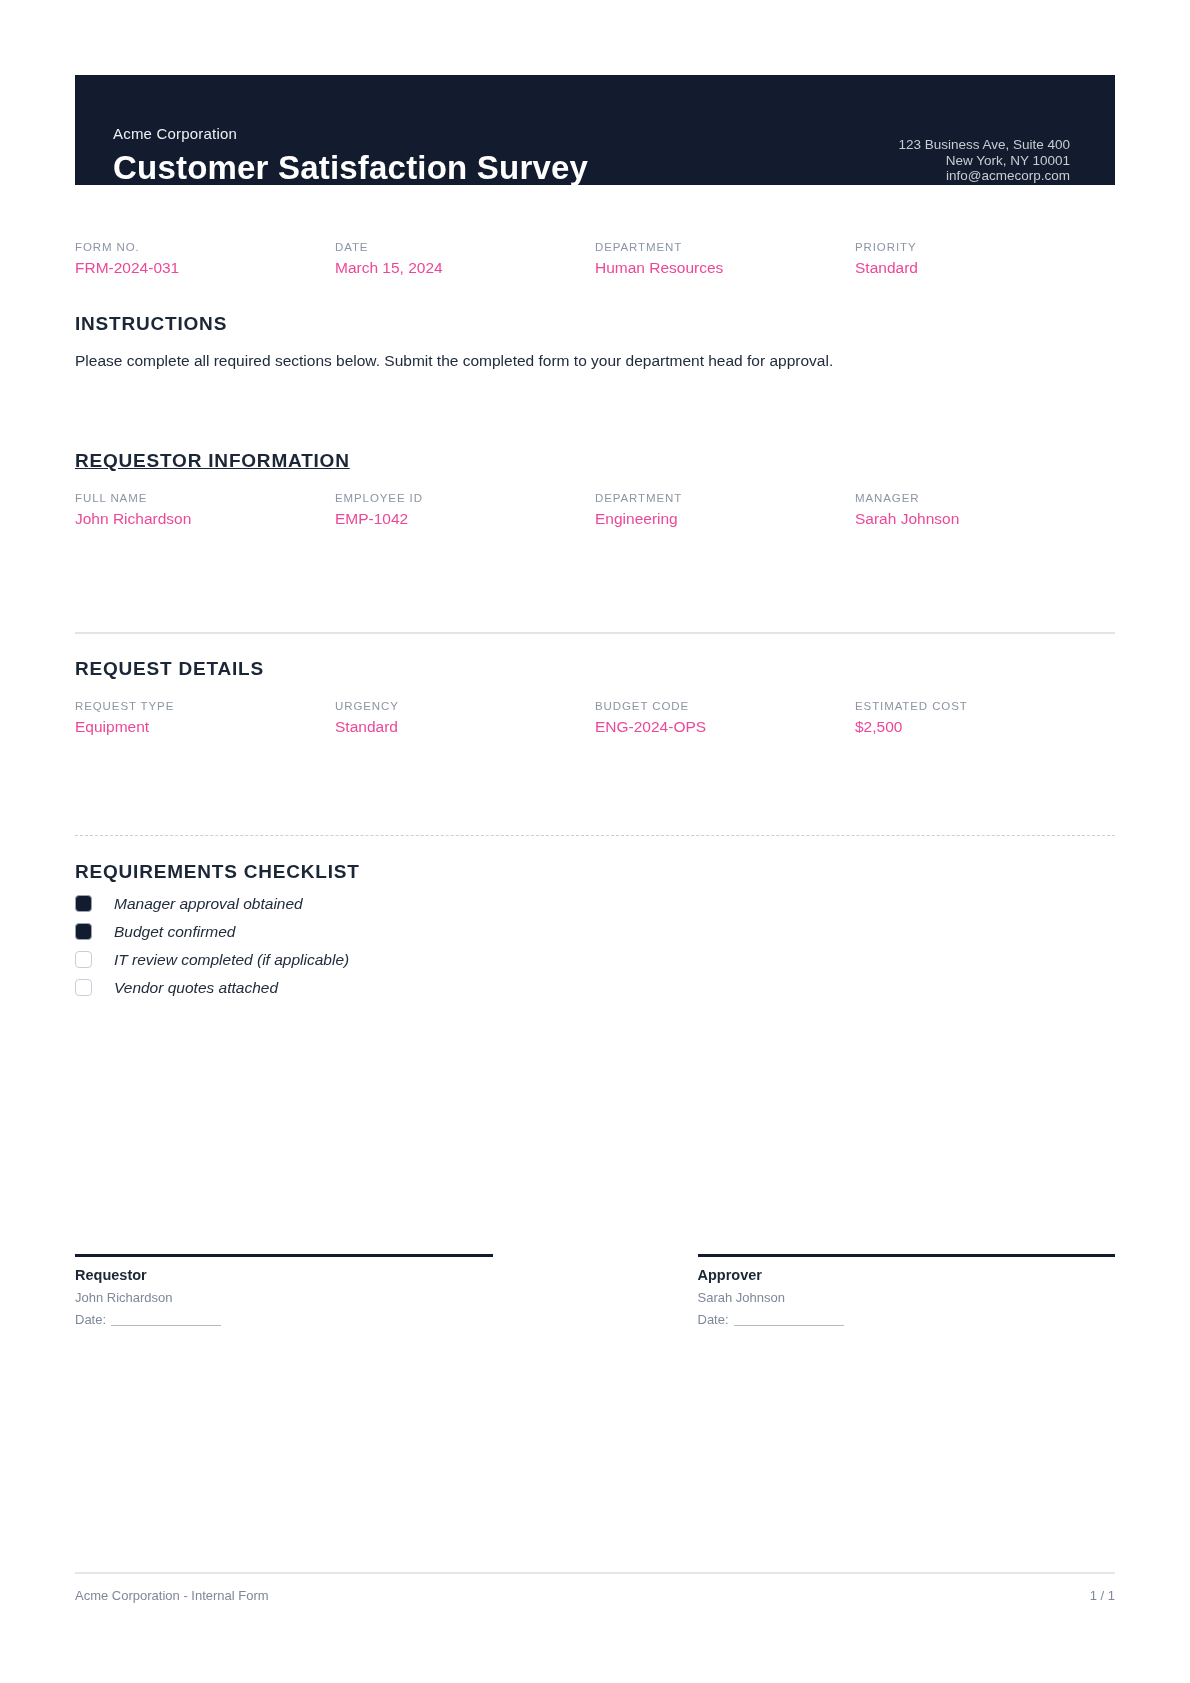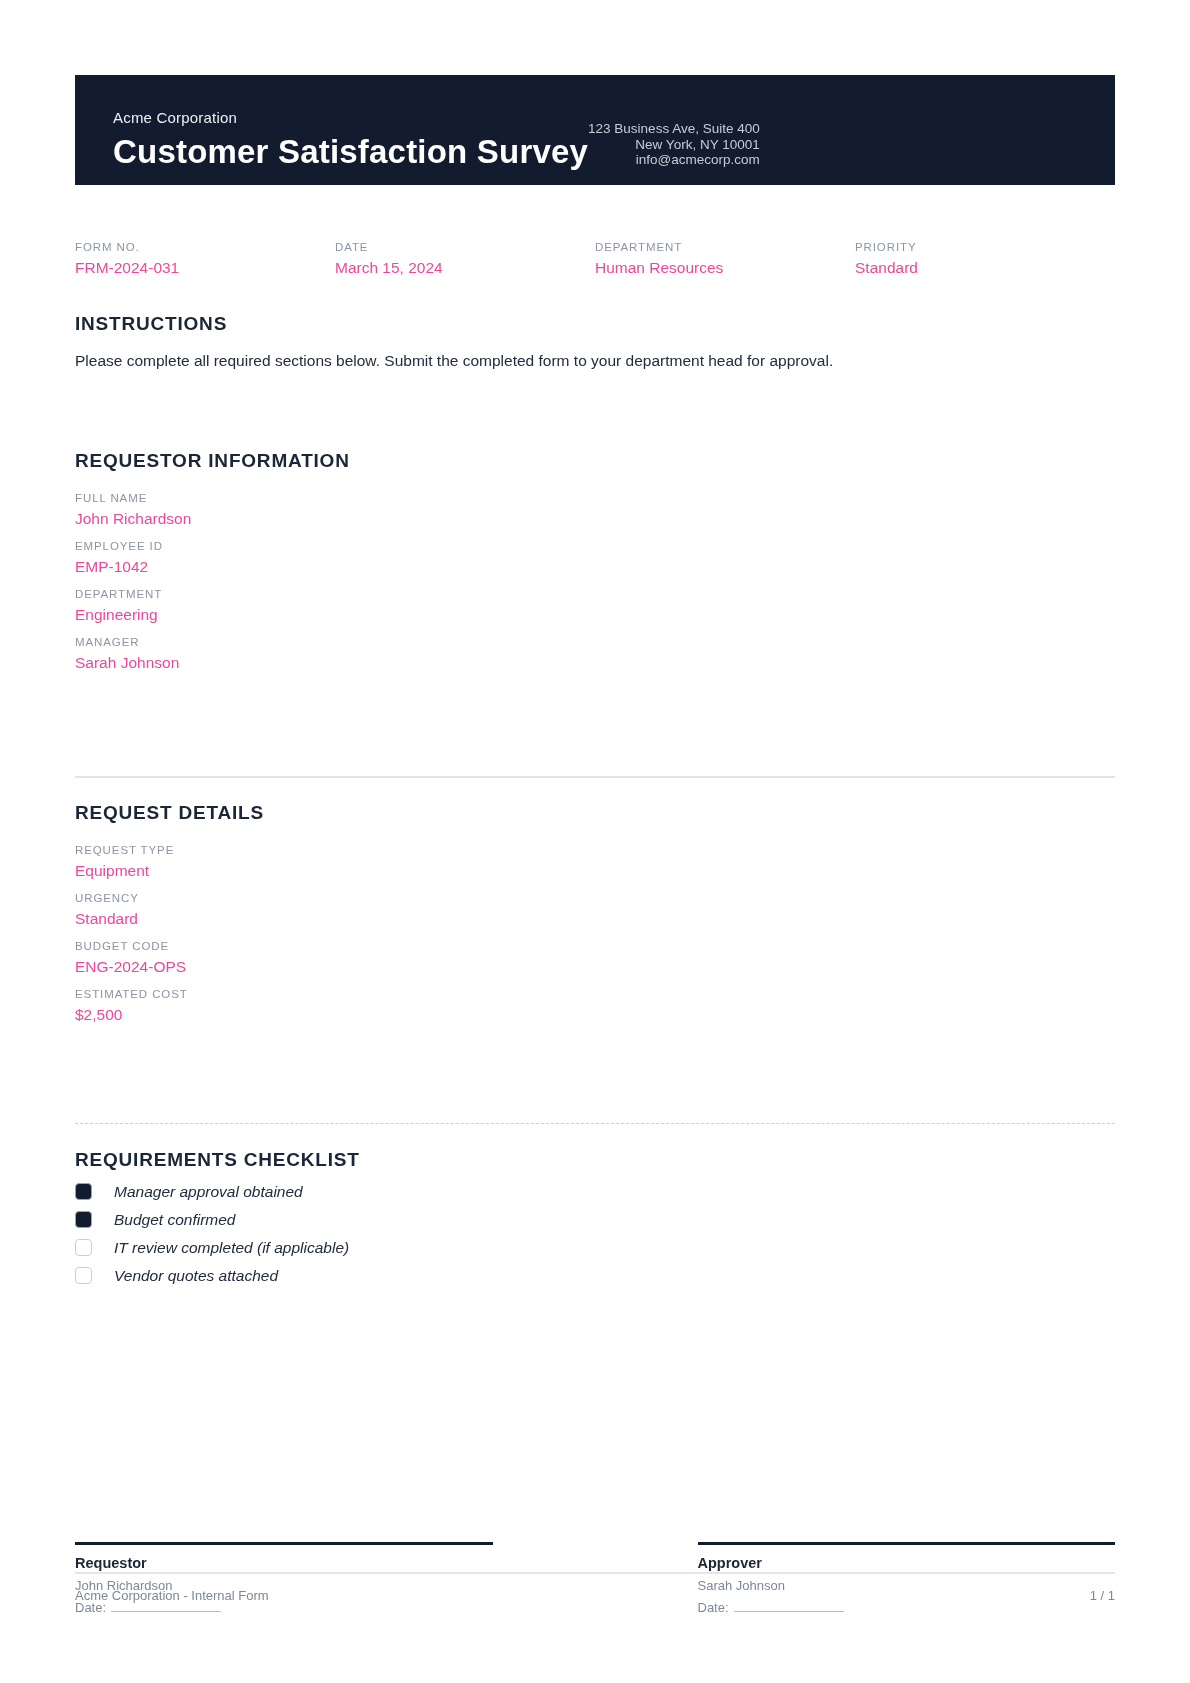--- a/index.html
+++ b/index.html
@@ -12,66 +12,67 @@
     font-family:"Liberation Sans", sans-serif;
     color:#212c3d;
     overflow:hidden;
   }
   
   .doc-header {
     margin:75px 75px 0 75px;
     height:110px;
     background:#131c2e;
     display:flex;
-    padding:34px 45px 0 38px;
+    justify-content:space-between;
+    padding:50px 45px 0 38px;
   }
   .company-name { color:#edf0f4; font-size:15px; letter-spacing:0.2px; }
   .doc-title { color:#ffffff; font-size:33px; font-weight:bold; margin-top:7px; letter-spacing:0.2px; white-space:nowrap; }
   .address { text-align:right; color:#c7ccd4; font-size:13.5px; line-height:15.5px; margin-top:12px; }
   
   .meta-grid {
     margin:56px 75px 0 75px;
     display:grid;
     grid-template-columns:repeat(4,1fr);
   }
   .f-label { font-size:11.5px; letter-spacing:0.9px; color:#8b95a5; }
   .f-value { font-size:15.5px; color:#ec4899; margin-top:6px; }
   
   .section-h { margin:4px 75px; font-size:19px; font-weight:bold; color:#1b2636; letter-spacing:0.8px; }
   .h-instructions { margin-top:36px; }
   .instructions-p { margin:16px 75px 0 75px; font-size:15.5px; line-height:19px; color:#212c3d; }
-  .h-requestor { margin-top:80px; }
+  .h-requestor { margin-top:80px;text-decoration:underline; }
   .h-details { margin-top:24px; }
   .h-checklist { margin-top:25px; }
   .fields-grid {
     margin:20px 75px 0 75px;
     display:grid;
-    grid-template-columns:repeat(1,1fr);
-    row-gap:12px;
+    grid-template-columns:repeat(4,1fr);
+    row-gap:28px;
   }
   .divider { margin:0 75px; border-top:2px solid #e1e4e9; }
   .div-1 { margin-top:104px; }
   .div-2 { margin-top:99px; border-top:1px dashed #c9ced7; }
   
   .checklist { margin:12px 75px 0 75px; display:flex; flex-direction:column; row-gap:11px;font-style:italic; }
   .check-row { display:flex; align-items:center; gap:22px; height:17px; }
   .cb { width:17px; height:17px; flex:none; border:1.5px solid #c9cfd8; border-radius:4px; background:#ffffff; }
   .cb.checked { background:#131c2e; border-color:#9aa2ae; }
   .check-label { font-size:15.5px; color:#212c3d; }
   
   .sig-grid {
     margin:258px 75px 0 75px;
     display:grid;
     grid-template-columns:1fr 1fr;
     column-gap:205px;
   }
   .sig-block { border-top:3px solid #131c2e; padding-top:10px; }
   .sig-role { font-size:14.5px; font-weight:bold; color:#1b2636; }
   .sig-name { font-size:13px; color:#7e8899; margin-top:7px; }
-  .sig-date { font-size:13px; color:#7e8899; margin-top:7px; display:flex; align-items:flex-start; gap:5px; }
+  .sig-date { font-size:13px; color:#7e8899; margin-top:7px; display:flex; align-items:center; gap:5px; }
   .date-underline { display:inline-block; width:110px; height:12px; border-bottom:1.5px solid #b6bcc6; }
   
   .doc-footer {
     position:absolute; left:75px; right:75px; top:1572px;
     border-top:2px solid #e3e6ea;
     padding-top:14px;
     display:flex; justify-content:space-between;
     font-size:13px; color:#7e8899;
   }
 </style>

